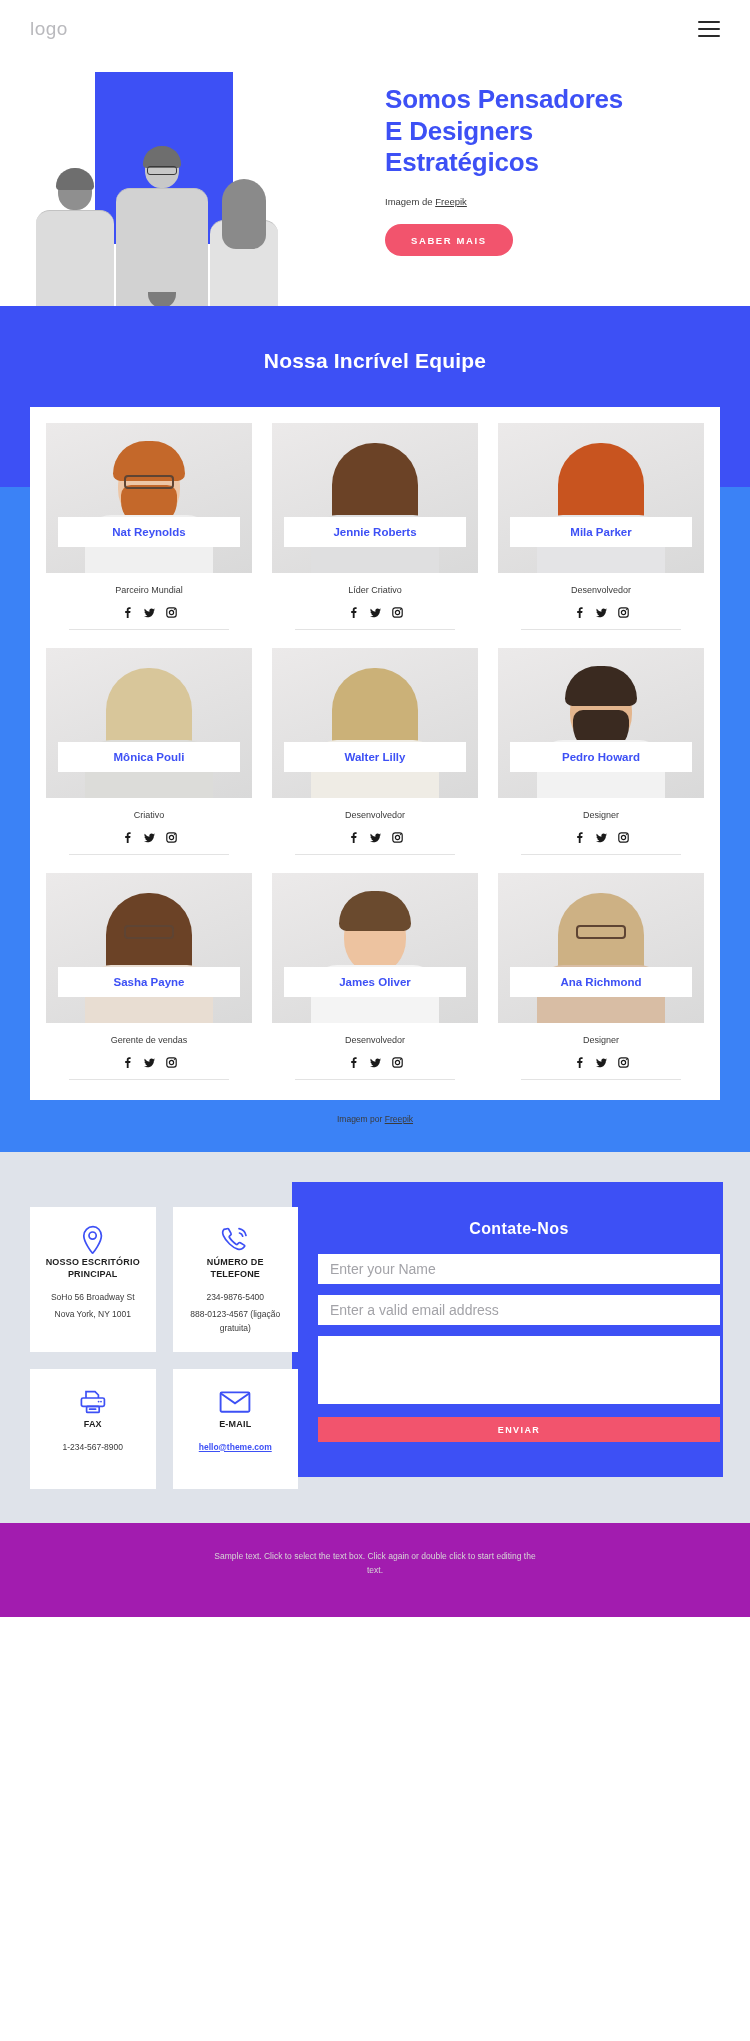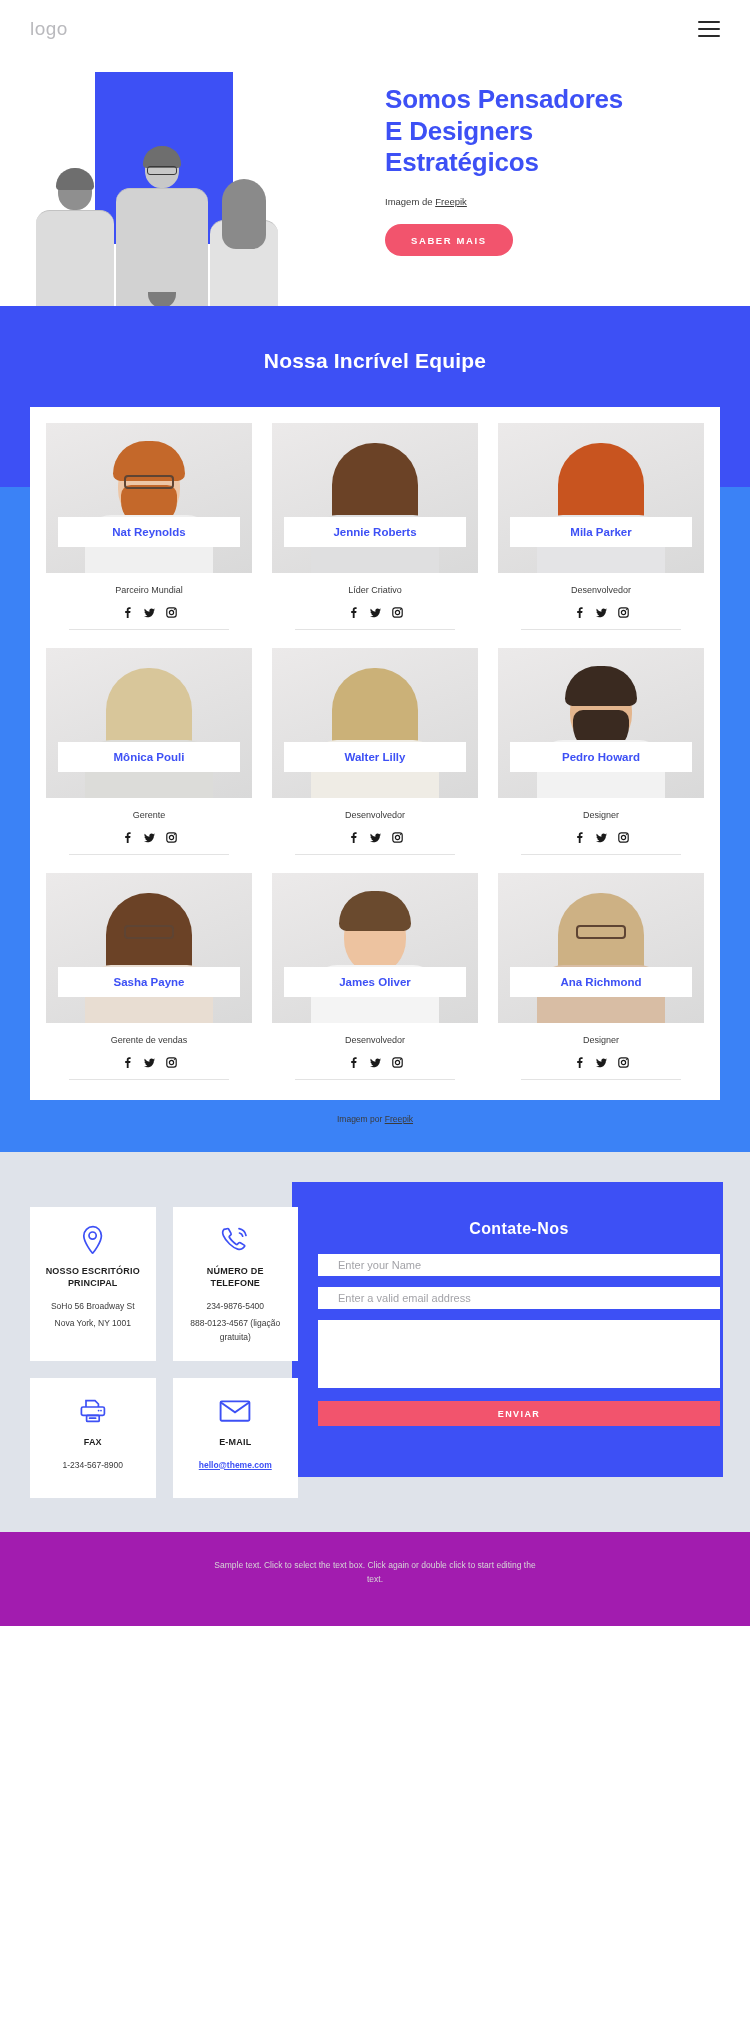--- a/index.html
+++ b/index.html
@@ -267,21 +267,20 @@
     margin-top: 25px;
   }
   .info-card {
     background: #ffffff;
     padding: 17px 10px 16px 10px;
     text-align: center;
     min-height: 120px;
   }
   .info-icon { color: #3d50f5; height: 32px; display:flex; align-items:center; justify-content:center; }
   .info-title {
-    margin-top: 9px;
     font-size: 9px;
     font-weight: 700;
     color: #1e1e1e;
     letter-spacing: .2px;
     line-height: 1.35;
   }
   .info-line {
     font-size: 8.5px;
     color: #3a3a3a;
     line-height: 1.7;
@@ -300,26 +299,26 @@
     color: #ffffff;
     text-align: center;
     font-size: 16px;
     font-weight: 700;
     letter-spacing: .4px;
     margin-bottom: 16px;
   }
   .form-field {
     display: block;
     width: 100%;
-    height: 22px;
+    height: 30px;
     border: none;
     background: #ffffff;
-    font-size: 11px;
+    font-size: 14px;
     color: #3a3a3a;
-    padding: 0 20px;
+    padding: 0 12px;
     margin-bottom: 11px;
     font-family: "Liberation Sans", sans-serif;
   }
   .form-field::placeholder { color: #a3a3a8; }
   .form-area {
     display: block;
     width: 100%;
     height: 68px;
     border: none;
     background: #ffffff;
@@ -512,21 +511,21 @@
           <div class="member">
             <div class="member-photo">
               <div class="ph-bg"></div>
               <div class="ph-head" style="background:#f3d3bb"></div>
               <div class="ph-hair long" style="background:#d8c69a"></div>
               <div class="ph-body" style="background:#dcdcd9"></div>
               <div class="member-namebar">
                 <div class="member-name">Mônica Pouli</div>
               </div>
             </div>
-            <div class="member-role">Gerente</div>
+            <div class="member-role">Criativo</div>
             <div class="member-social">
               <span class="soc">
                 <svg width="9" height="11" viewBox="0 0 9 11">
                   <path fill="#1a1a1a" d="M5.6 11V6h1.6l.3-1.9H5.6V2.9c0-.55.16-.92.94-.92H7.6V.28C7.43.26 6.84.2 6.16.2 4.74.2 3.77 1.07 3.77 2.67V4.1H2.2V6h1.57v5z"></path>
                 </svg>
               </span>
               <span class="soc">
                 <svg width="12" height="10" viewBox="0 0 12 10">
                   <path fill="#1a1a1a" d="M12 1.2c-.44.2-.92.33-1.42.39.51-.3.9-.79 1.09-1.37-.48.28-1.01.49-1.57.6A2.46 2.46 0 0 0 5.9 3.06c0 .2.02.38.06.56A6.98 6.98 0 0 1 .83.45a2.46 2.46 0 0 0 .76 3.28 2.4 2.4 0 0 1-1.11-.31v.03c0 1.19.85 2.18 1.97 2.41a2.5 2.5 0 0 1-1.11.04 2.47 2.47 0 0 0 2.3 1.71A4.95 4.95 0 0 1 0 8.63 6.97 6.97 0 0 0 3.77 9.74c4.53 0 7-3.75 7-7v-.32c.48-.35.9-.78 1.23-1.27z"></path>
                 </svg>

